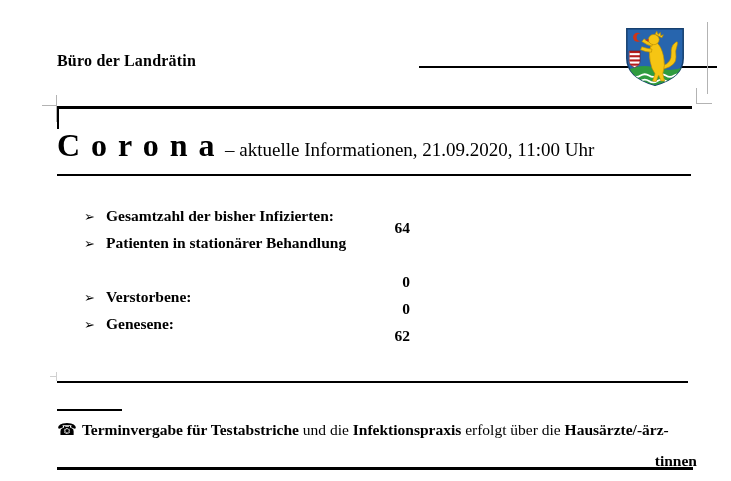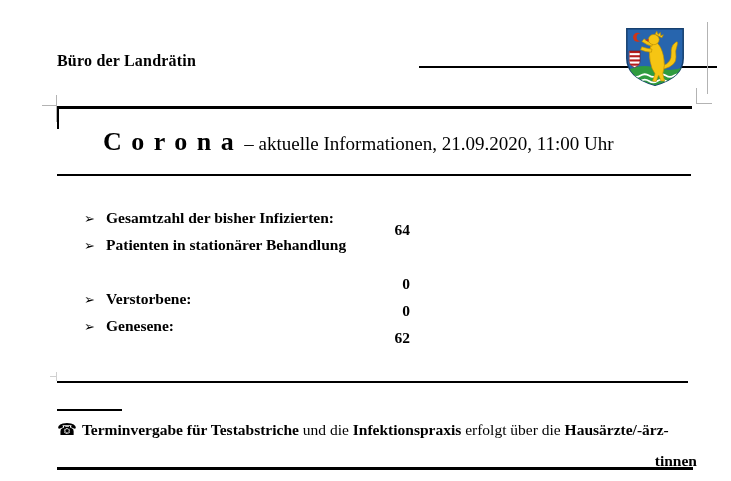--- a/index.html
+++ b/index.html
@@ -28,32 +28,32 @@
     left:421px;top:38px;
     font-size:11.5px;font-weight:bold;
     line-height:13.5px;letter-spacing:0.6px;
   }
   #title-row{
     left:57px;top:127px;
     display:flex;align-items:baseline;
     white-space:nowrap;
   }
   #title-main{
-    font-size:26px;font-weight:bold;letter-spacing:1.5px;margin-left:46px;
+    font-size:32px;font-weight:bold;letter-spacing:1.5px;
   }
   #title-subtitle{
     font-size:19px;margin-left:9px;
   }
   #stats{
     left:84px;top:202px;width:340px;
     font-size:15.5px;font-weight:bold;
   }
   .stat-row{
     position:relative;
-    height:27px;line-height:32px;
+    height:27px;line-height:27px;
     white-space:nowrap;
   }
   .bullet{
     display:inline-block;width:22px;
     font-family:"DejaVu Sans",sans-serif;
     font-size:13px;
   }
   .stat-value{
     position:absolute;left:290px;top:0;
     width:36px;text-align:right;margin-top:12px;

